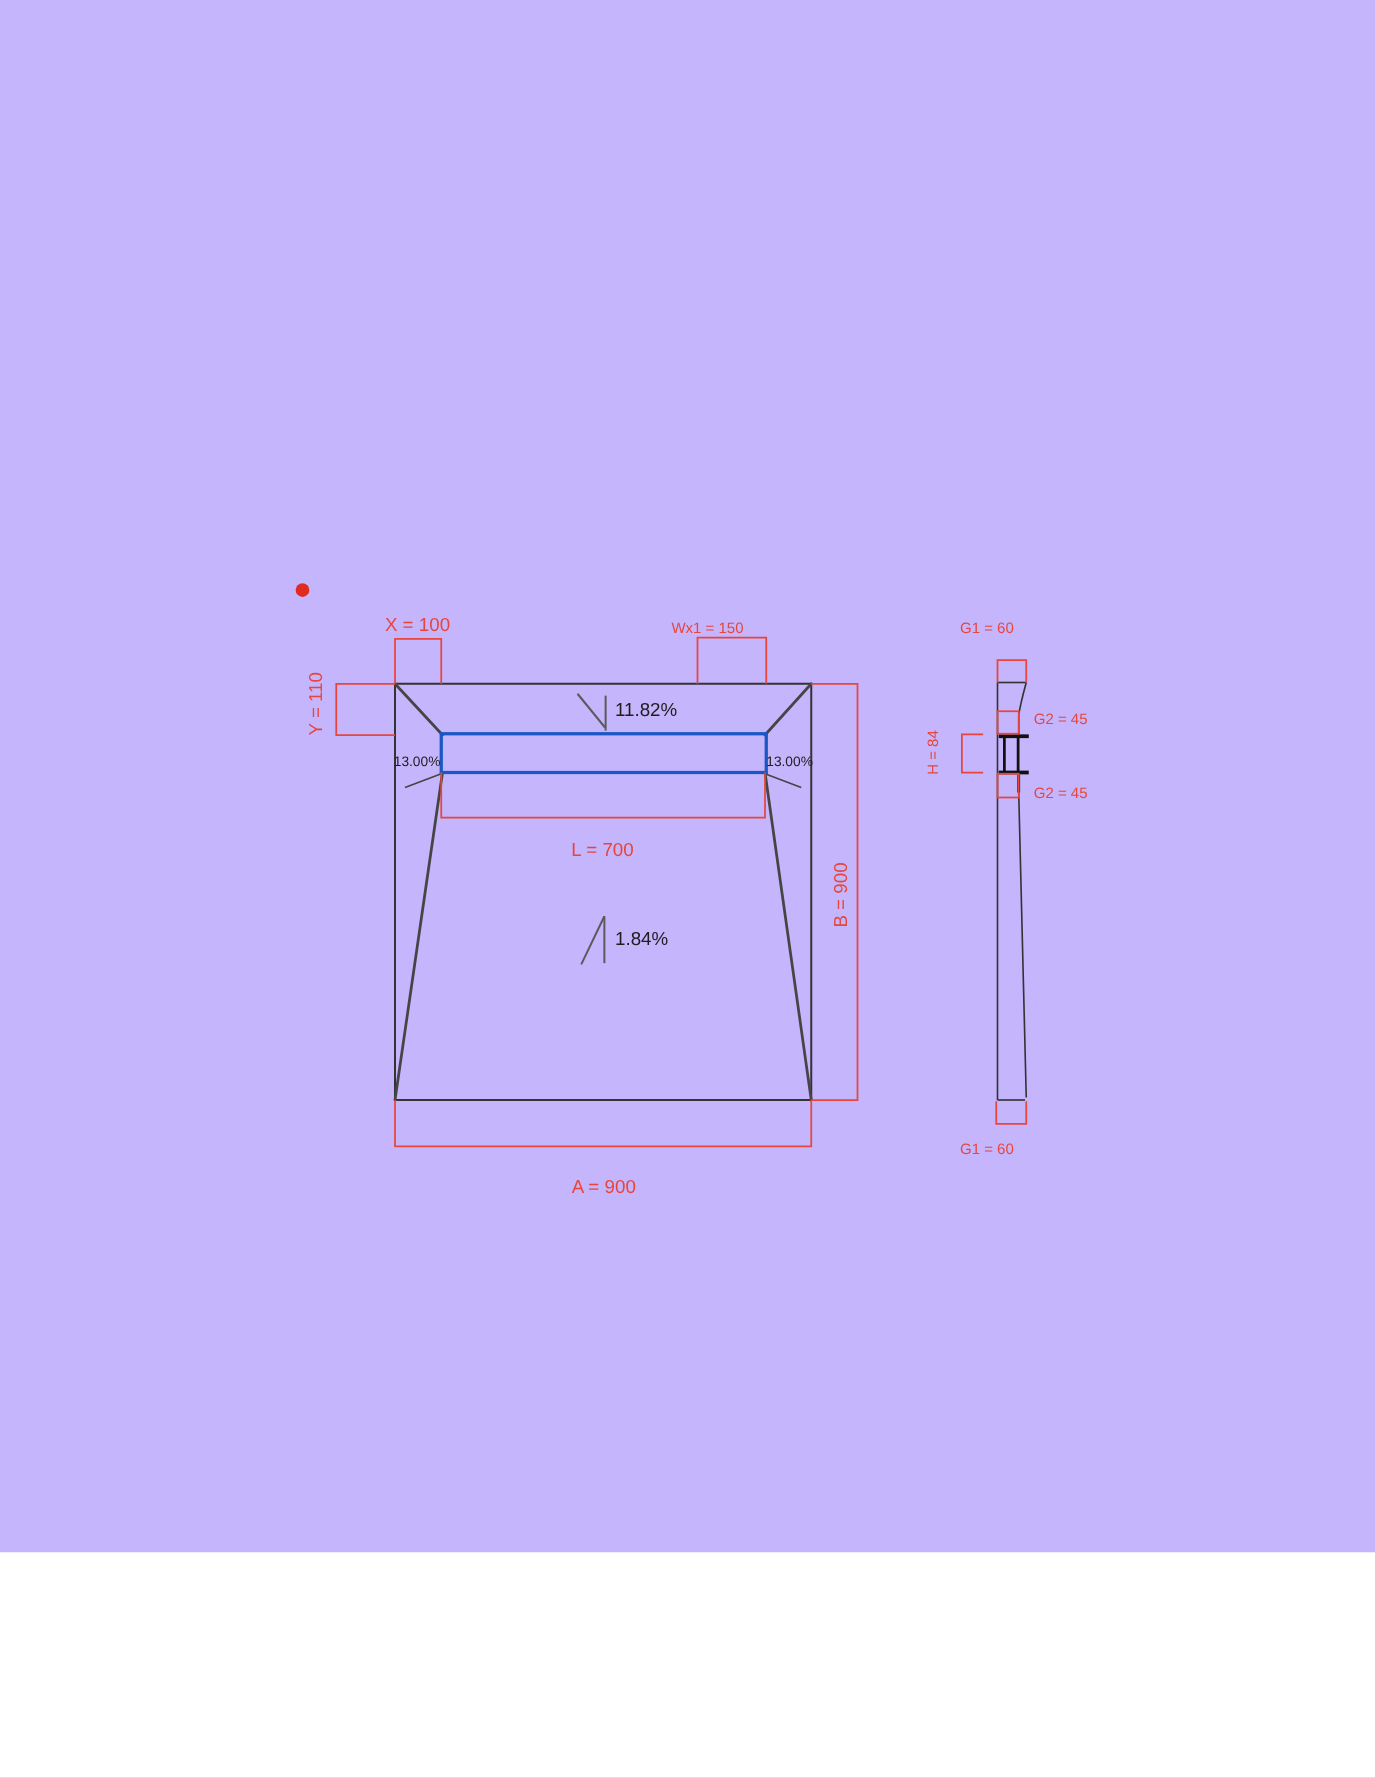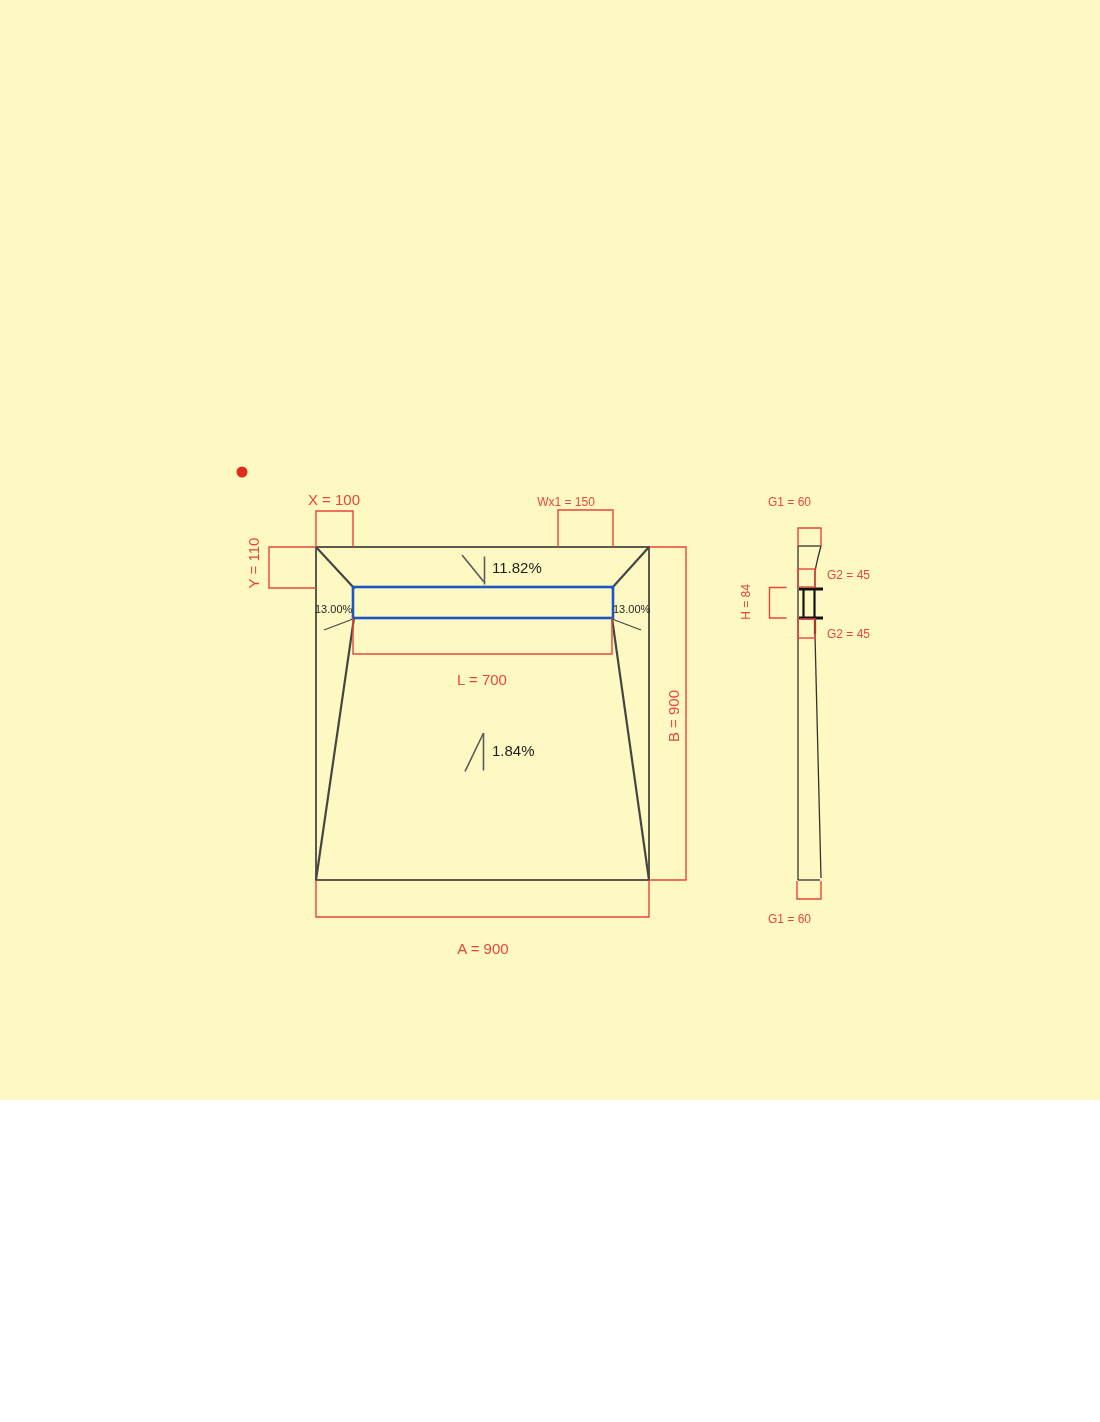--- a/index.html
+++ b/index.html
@@ -5,21 +5,21 @@
   :root{
     --red:#e8463c;
     --marker-red:#e02b20;
     --blue:#1a56c4;
     --dark:#333333;
     --diag:#454545;
     --gray:#5a5a5a;
     --txt:#1e1e1e;
   }
   html,body{margin:0;padding:0;background:#ffffff;}
-  .page{position:relative;width:1100px;height:1100px;background:#fef9c3;overflow:hidden;}
+  .page{position:relative;width:1100px;height:1242px;background:#c4b5fd;overflow:hidden;}
   svg{position:absolute;left:0;top:0;}
   svg text{font-family:"Liberation Sans", sans-serif;}
   .t15{font-size:15px;}
   .t12{font-size:12px;}
   .t11{font-size:11px;}
   .red-t{fill:var(--red);}
   .blk-t{fill:var(--txt);}
   .mid{text-anchor:middle;}
   .start{text-anchor:start;}
   .redln{stroke:var(--red);stroke-width:1.4;fill:none;}

